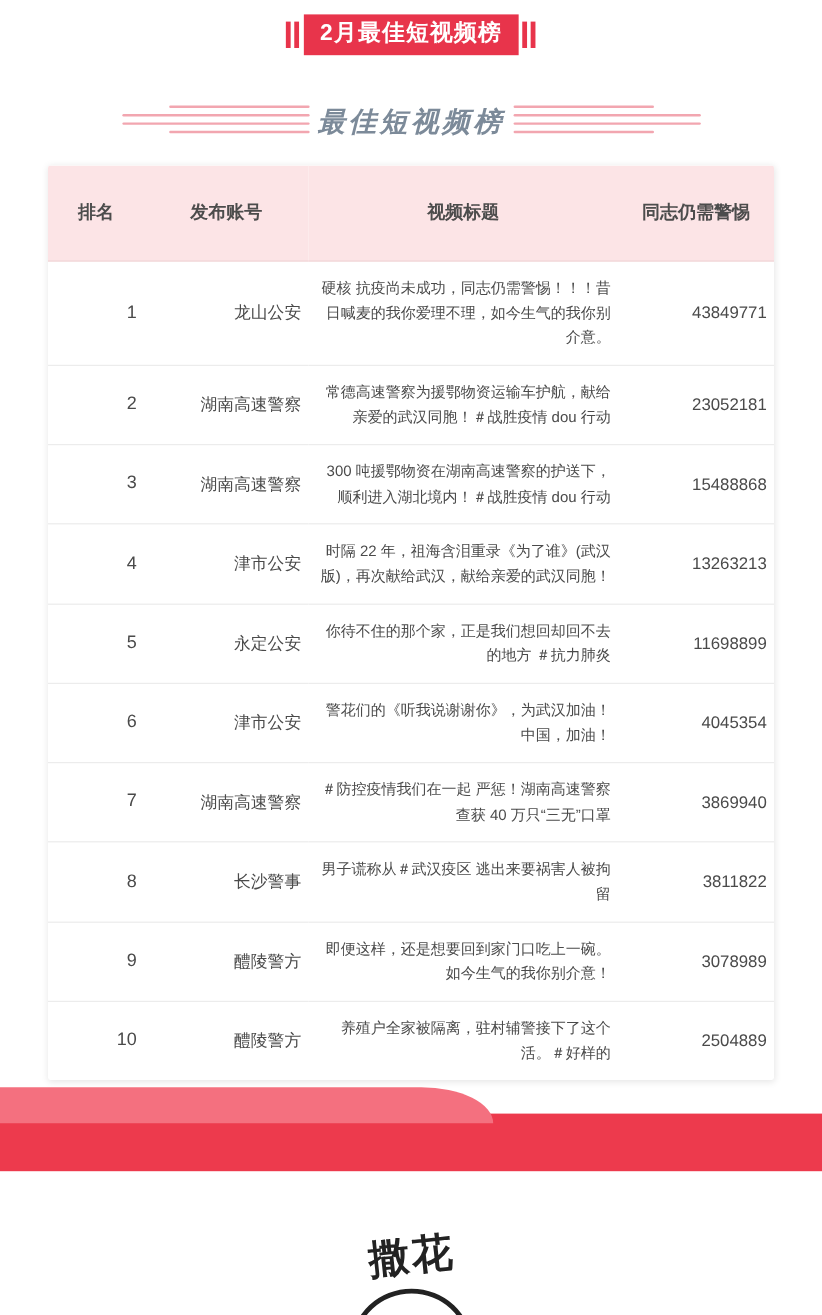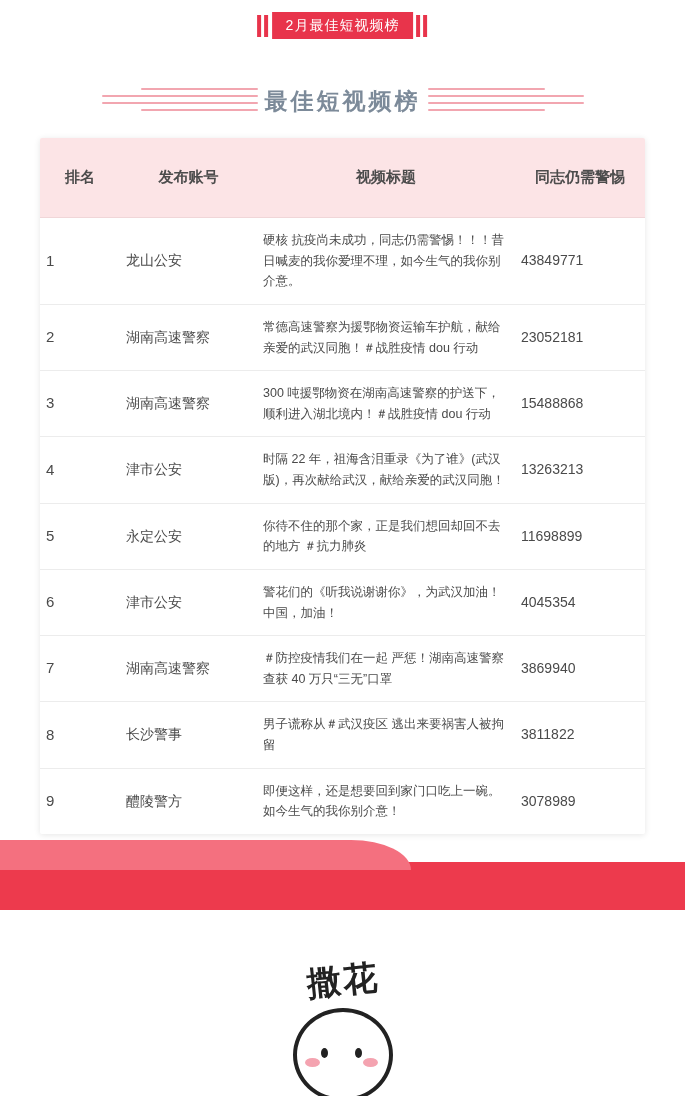--- a/index.html
+++ b/index.html
@@ -44,36 +44,37 @@
     top: 1px;
   }
   .ribbon-left::before { left: 1px; }
   .ribbon-left::after  { left: 8px; }
   .ribbon-right::before { left: 3px; }
   .ribbon-right::after  { left: 10px; }
 
   .top-label {
     background: #e8344b;
     color: #fff;
-    font-size: 14px;
-    font-weight: normal;
+    font-size: 19px;
+    font-weight: bold;
     padding: 4px 14px 5px;
     letter-spacing: 1px;
     line-height: 1.3;
   }
 
   
   .section-title-wrap {
     margin: 18px auto 0;
     width: 560px;
     height: 54px;
     display: flex;
     align-items: center;
     justify-content: flex-start;
     gap: 1px;
+    font-style: italic;
   }
   .wing {
     flex: 1;
     height: 34px;
     position: relative;
   }
   .wing i {
     position: absolute;
     display: block;
     height: 2px;
@@ -115,21 +116,21 @@
     background: #fce4e6;
     color: #4c4c4c;
     font-size: 15px;
     font-weight: bold;
     padding: 30px 4px;
     border-bottom: 1px solid #f0d6d8;
   }
   table.rank-table td {
     border-bottom: 1px solid #ececec;
     padding: 12px 6px;
-    text-align: left;
+    text-align: right;
     vertical-align: middle;
     color: #4a4a4a;
     line-height: 1.65;
   }
   table.rank-table tbody tr:last-child td { border-bottom: none; }
 
   .col-rank   { width: 68px; font-size: 15px; }
   .col-acct   { width: 125px; font-size: 14px; }
   .col-title  { text-align: center; font-size: 12.5px; padding-left: 14px; padding-right: 14px; }
   .col-plays  { width: 118px; font-size: 14px; }
@@ -294,20 +295,26 @@
         <td class="col-acct">长沙警事</td>
         <td class="col-title">男子谎称从＃武汉疫区 逃出来要祸害人被拘留</td>
         <td class="col-plays">3811822</td>
       </tr>
       <tr>
         <td class="col-rank">9</td>
         <td class="col-acct">醴陵警方</td>
         <td class="col-title">即便这样，还是想要回到家门口吃上一碗。如今生气的我你别介意！</td>
         <td class="col-plays">3078989</td>
       </tr>
+      <tr>
+        <td class="col-rank">10</td>
+        <td class="col-acct">醴陵警方</td>
+        <td class="col-title">养殖户全家被隔离，驻村辅警接下了这个活。＃好样的</td>
+        <td class="col-plays">2504889</td>
+      </tr>
     </tbody>
   </table>
 </div>
 
 <div class="red-band"></div>
 
 <div class="illus-area">
   <div class="sa-hua">撒花</div>
   <div class="figure">
     <div class="fig-head">

